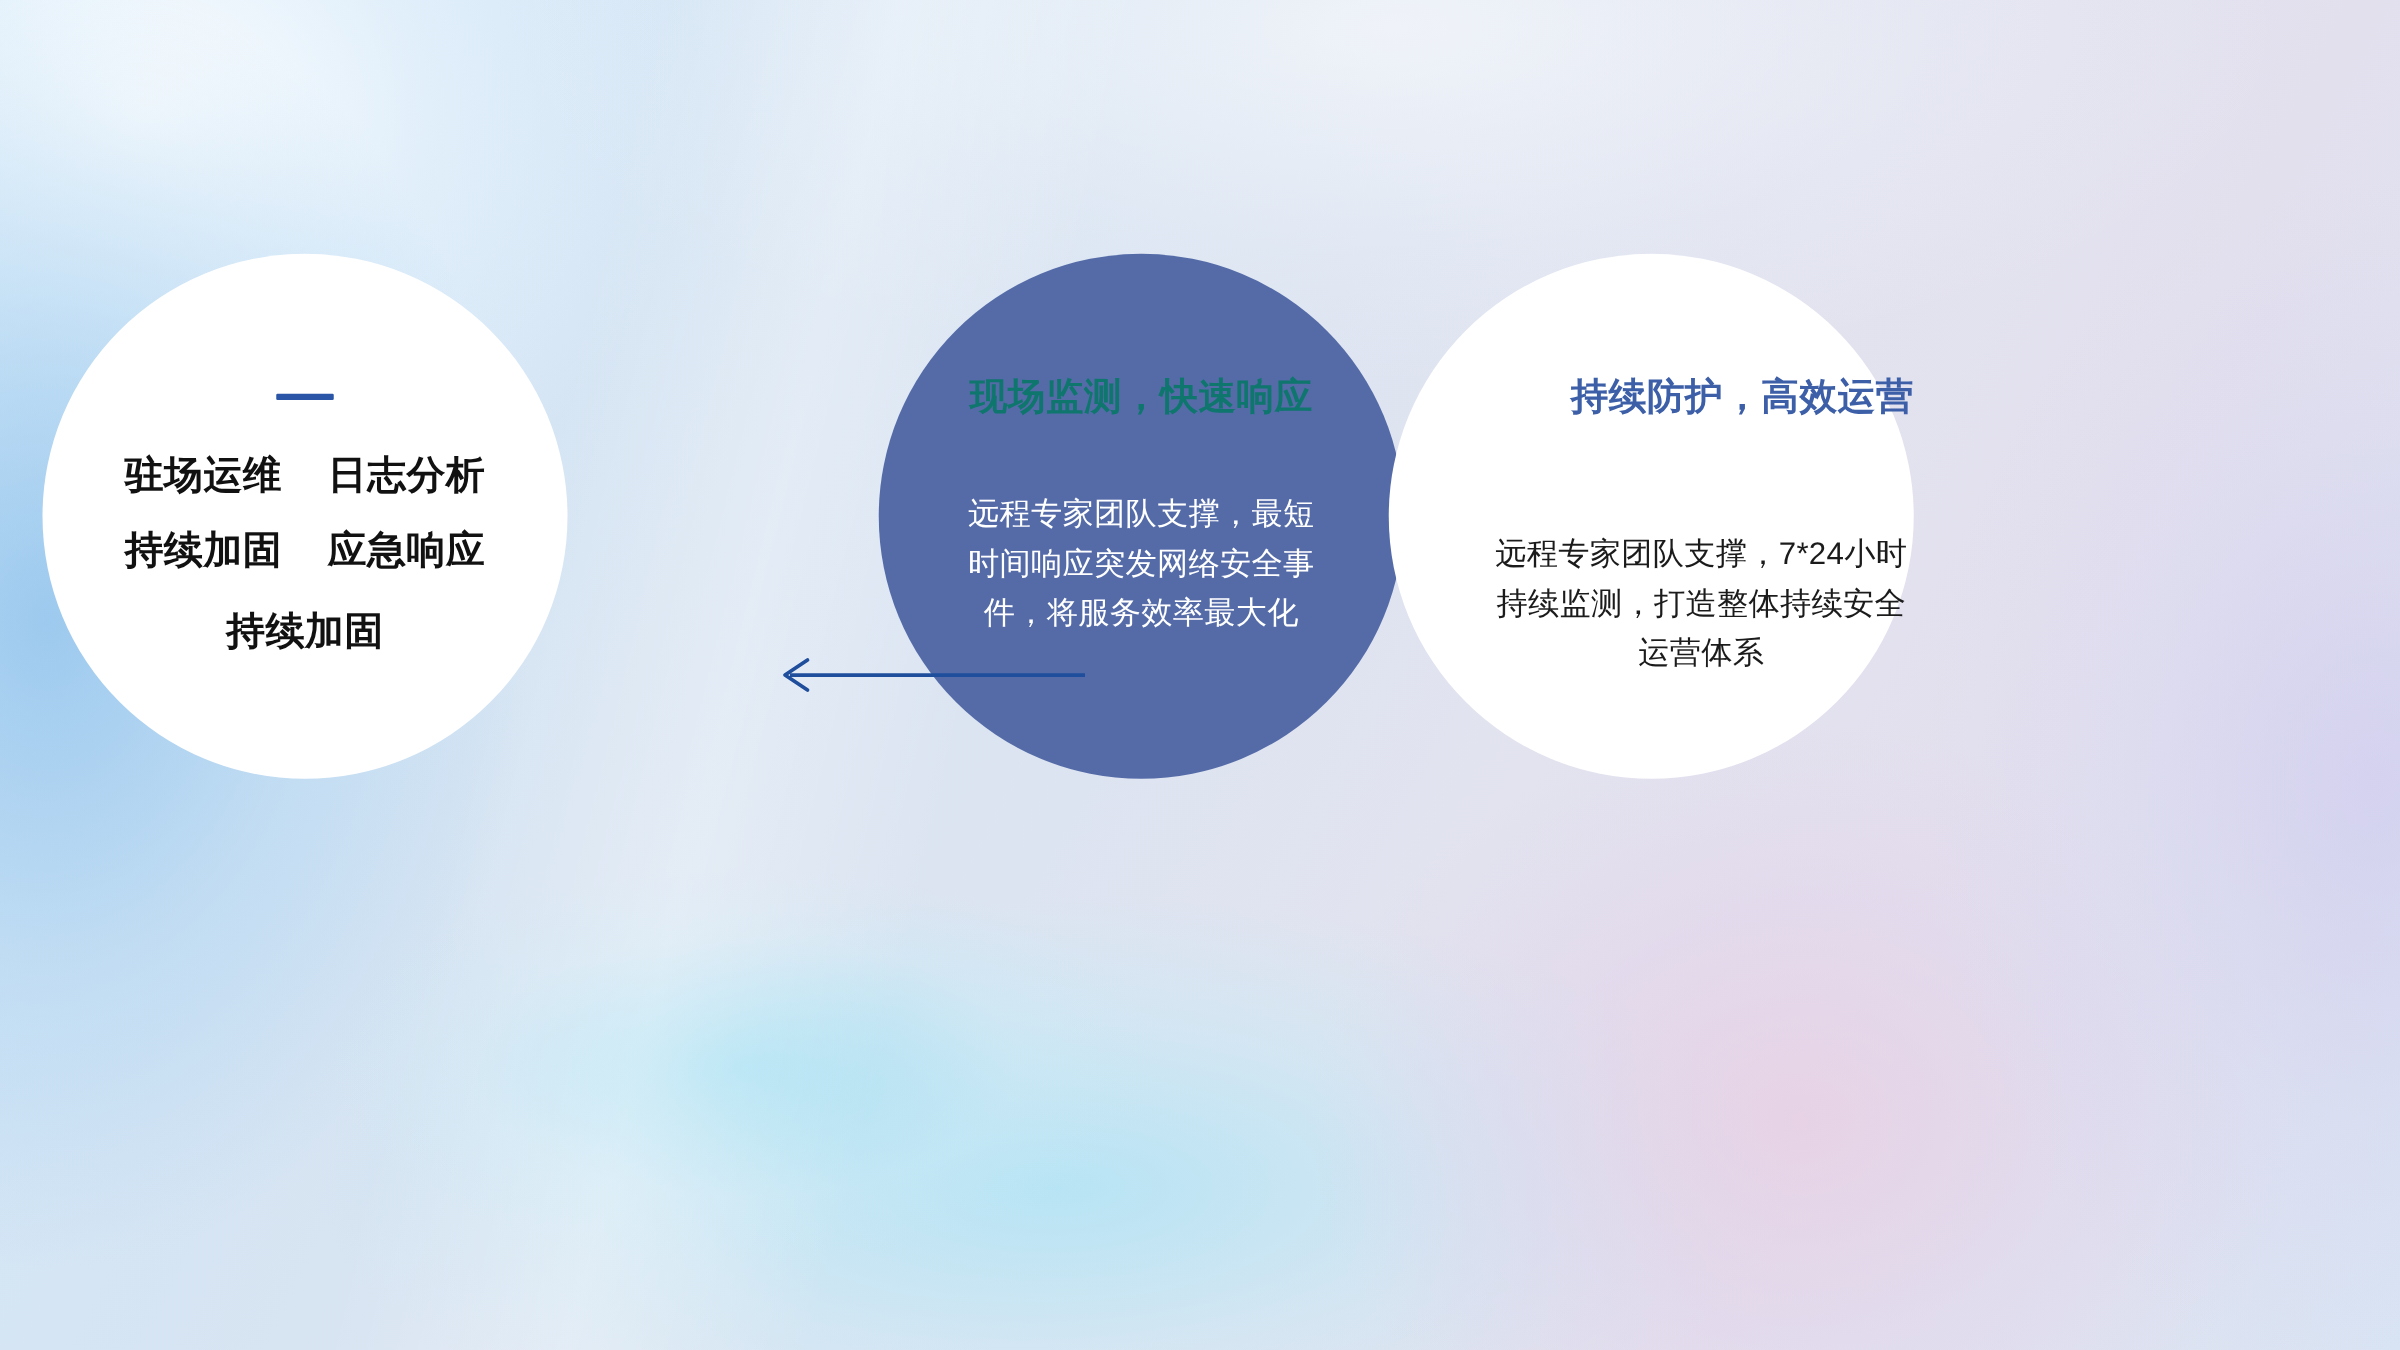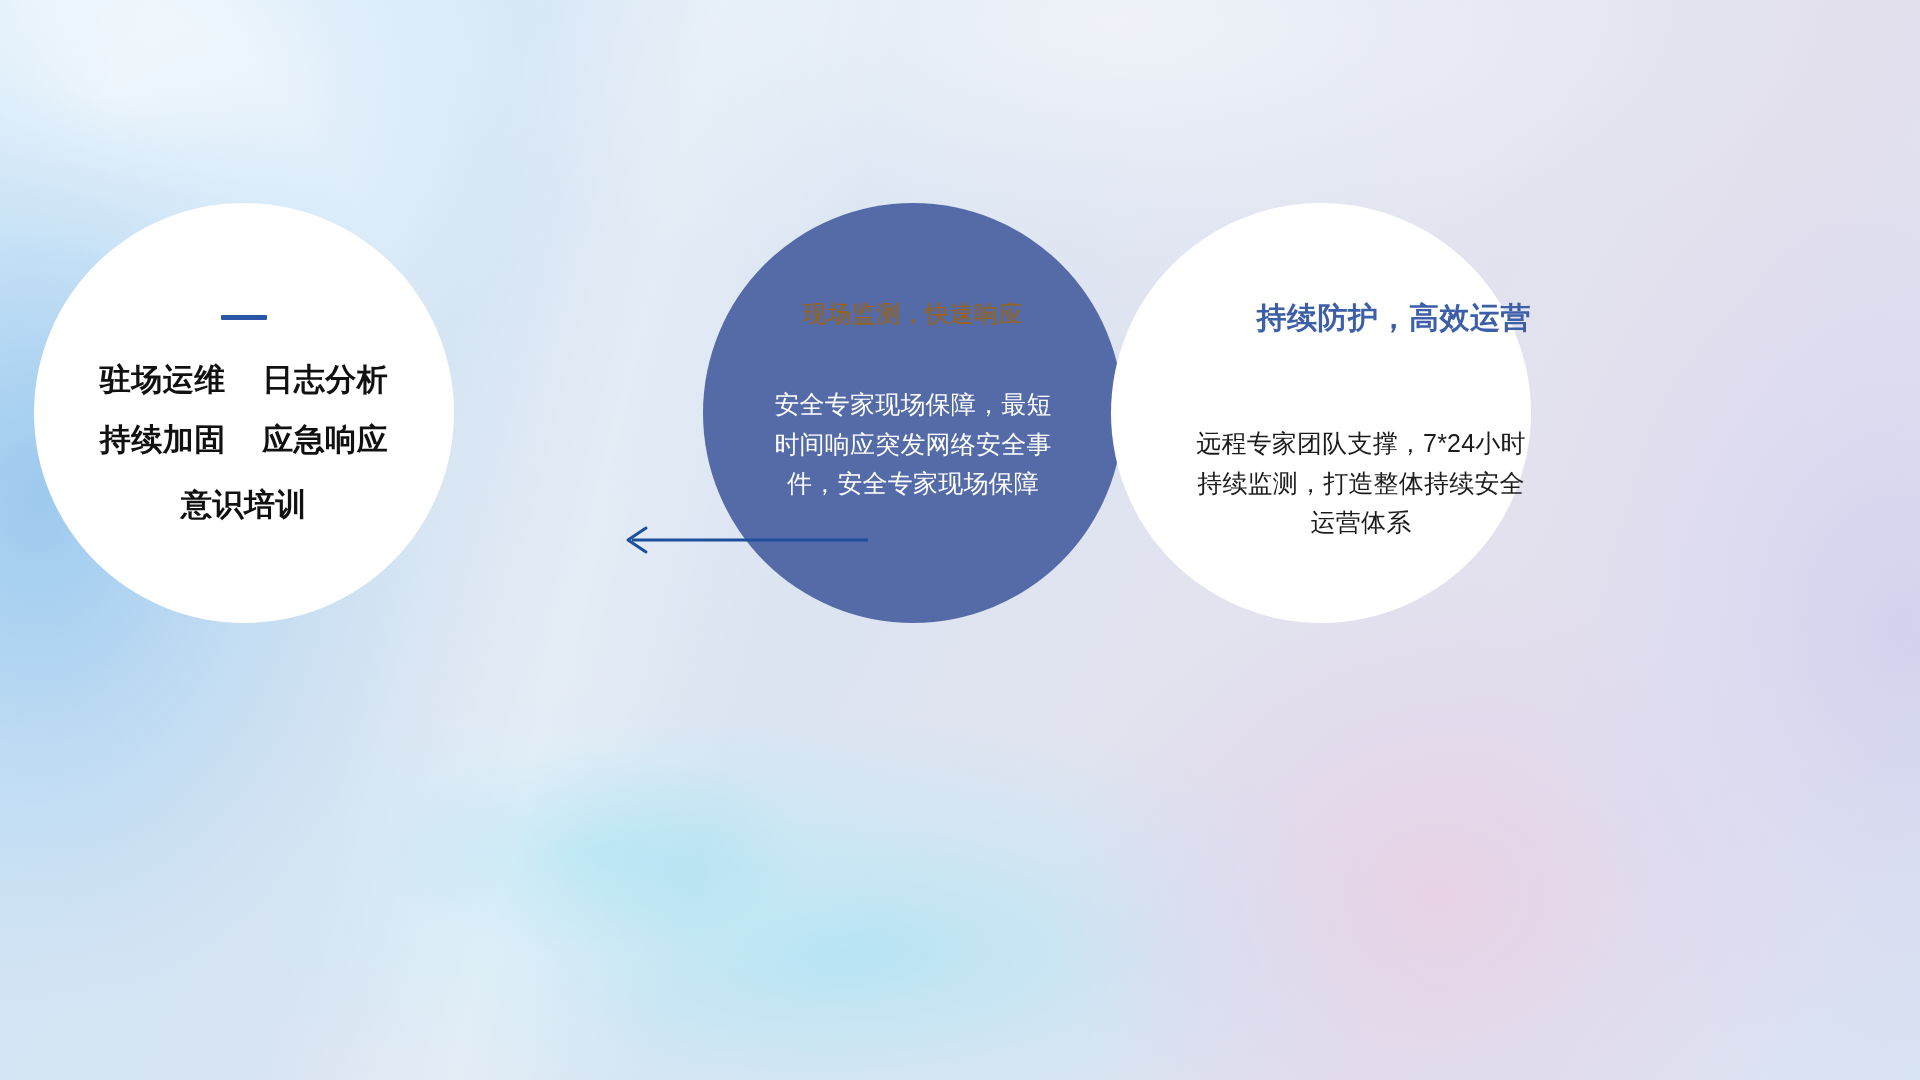--- a/index.html
+++ b/index.html
@@ -168,23 +168,23 @@
     height: 420px;
     display: flex;
     flex-direction: column;
     align-items: center;
     padding-top: 98px;
     box-sizing: border-box;
     z-index: 3;
   }
 
   #mid-title {
-    font-size: 24px;
-    font-weight: normal;
-    color: #a16207;
+    font-size: 30px;
+    font-weight: bold;
+    color: #0f766e;
     letter-spacing: 0.5px;
     white-space: pre;
     line-height: 1.1;
   }
 
   #mid-body {
     margin-top: 58px;
     font-size: 25px;
     color: #ffffff;
     line-height: 1.58;
@@ -260,26 +260,26 @@
     <svg width="260" height="44" viewBox="0 0 260 44" xmlns="http://www.w3.org/2000/svg">
       <line x1="258" y1="22" x2="22" y2="22" stroke="#1f4e9c" stroke-width="3"></line>
       <polyline points="36,10 18,22 36,34" fill="none" stroke="#1f4e9c" stroke-width="3" stroke-linecap="round" stroke-linejoin="round"></polyline>
     </svg>
   </div>
 
   <div id="left-content">
     <div id="left-divider"></div>
     <div class="left-line">驻场运维    日志分析</div>
     <div class="left-line">持续加固    应急响应</div>
-    <div class="left-line" id="left-line-3">意识培训</div>
+    <div class="left-line" id="left-line-3">持续加固</div>
   </div>
 
   <div id="mid-content">
     <div id="mid-title">现场监测，快速响应</div>
-    <div id="mid-body">安全专家现场保障，最短时间响应突发网络安全事件，安全专家现场保障</div>
+    <div id="mid-body">远程专家团队支撑，最短时间响应突发网络安全事件，将服务效率最大化</div>
   </div>
 
   <div id="right-content">
     <div id="right-title">持续防护，高效运营</div>
     <div id="right-body">远程专家团队支撑，7*24小时持续监测，打造整体持续安全运营体系</div>
   </div>
 
 </div>
 
 </body></html>

